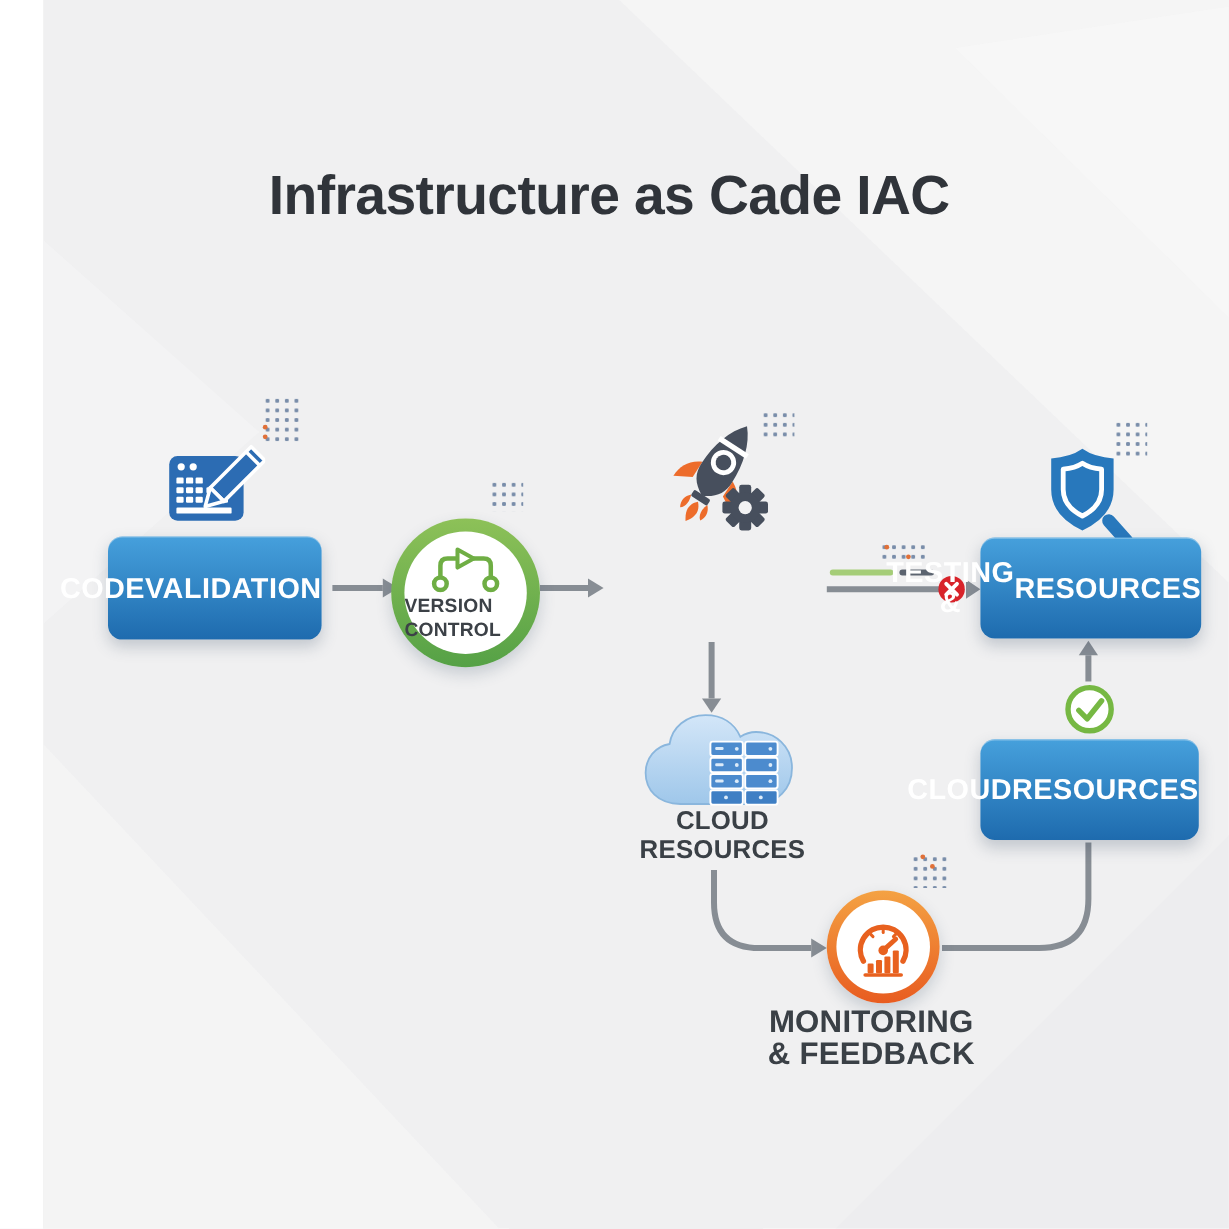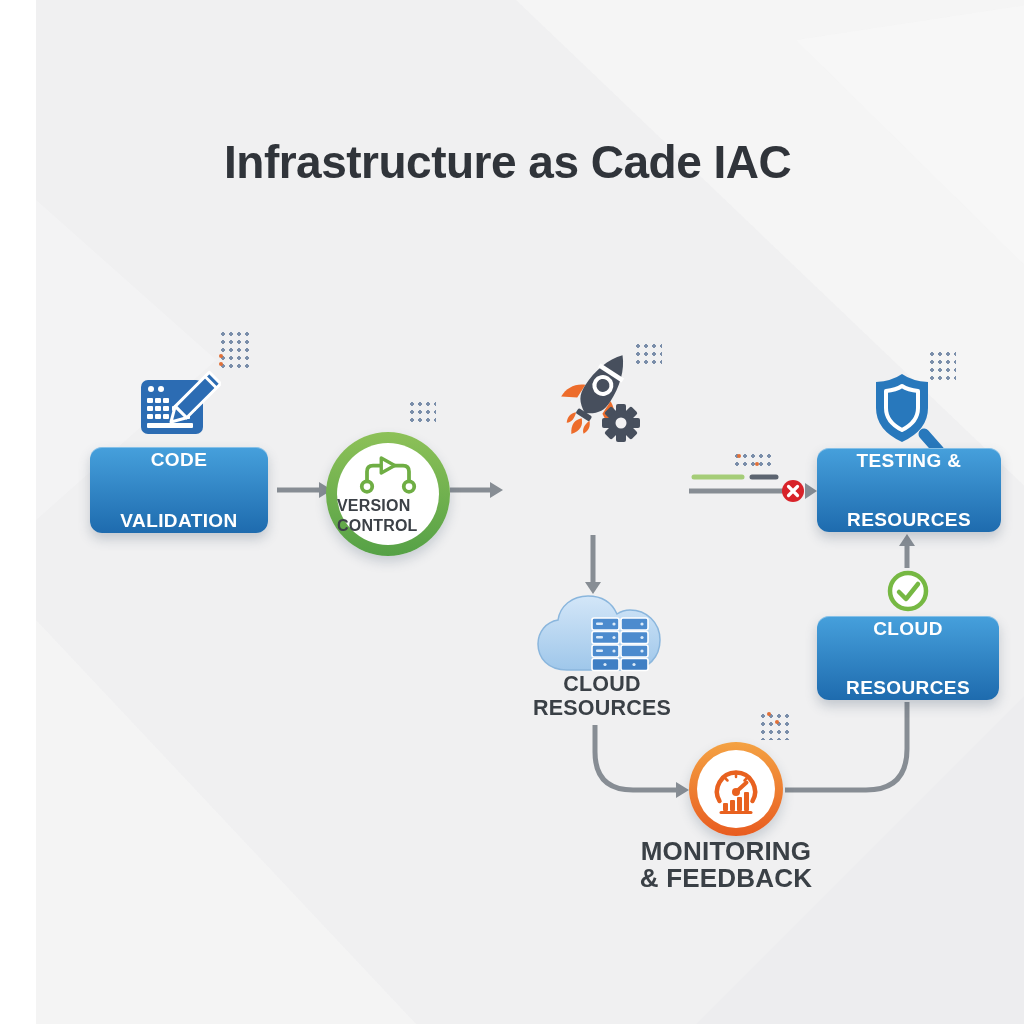--- a/index.html
+++ b/index.html
@@ -11,23 +11,23 @@
   .layer{position:absolute;left:0;top:0;width:1024px;height:1024px;}
   
   #title{
     position:absolute;left:188px;top:98px;width:720px;
     font-size:46px;line-height:66px;font-weight:bold;color:#30343a;
     letter-spacing:-0.5px;
   }
   #title span{display:block;}
   
   .box{
-    position:absolute;border-radius:12px;display:flex;flex-direction:column;
-    align-items:center;justify-content:space-between;color:#ffffff;font-weight:bold;
-    font-size:19px;line-height:25px;letter-spacing:0.4px;text-align:center;
+    position:absolute;border-radius:12px;display:flex;
+    align-items:center;justify-content:flex-end;color:#ffffff;font-weight:bold;
+    font-size:24px;line-height:25px;letter-spacing:0.4px;text-align:center;
     box-shadow:0 6px 12px rgba(60,80,105,0.25), inset 0 1px 0 rgba(255,255,255,0.35);
   }
   .box span{display:block;}
   .box.blue{background:linear-gradient(180deg,#46a0dc 0%,#1e6bae 100%);}
   .box.purple{background:linear-gradient(180deg,#a263d7 0%,#7e41b9 100%);}
   #box-code{left:54px;top:447px;width:178px;height:86px;}
   #box-cicd{left:467px;top:447px;width:180px;height:86px;}
   #box-testing{left:781px;top:448px;width:184px;height:84px;}
   #box-cloud{left:781px;top:616px;width:182px;height:84px;}
   

